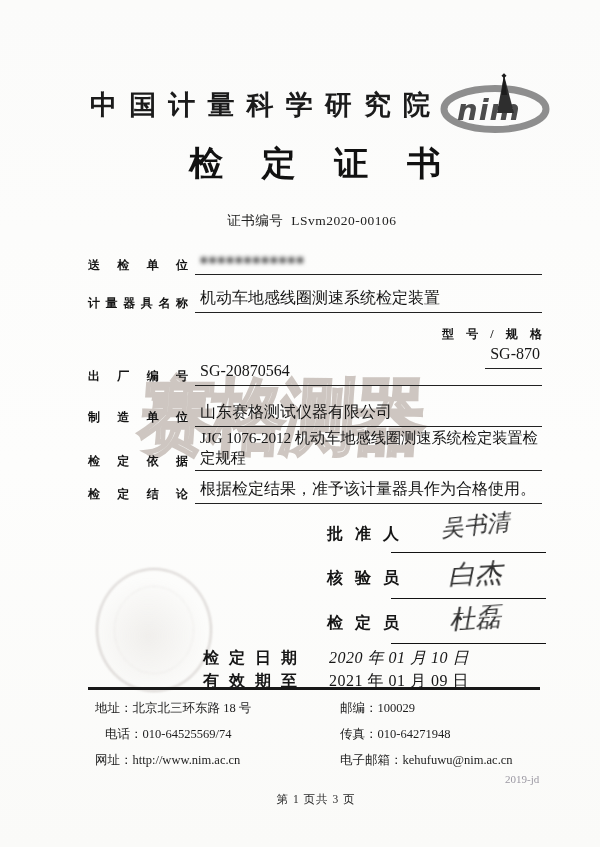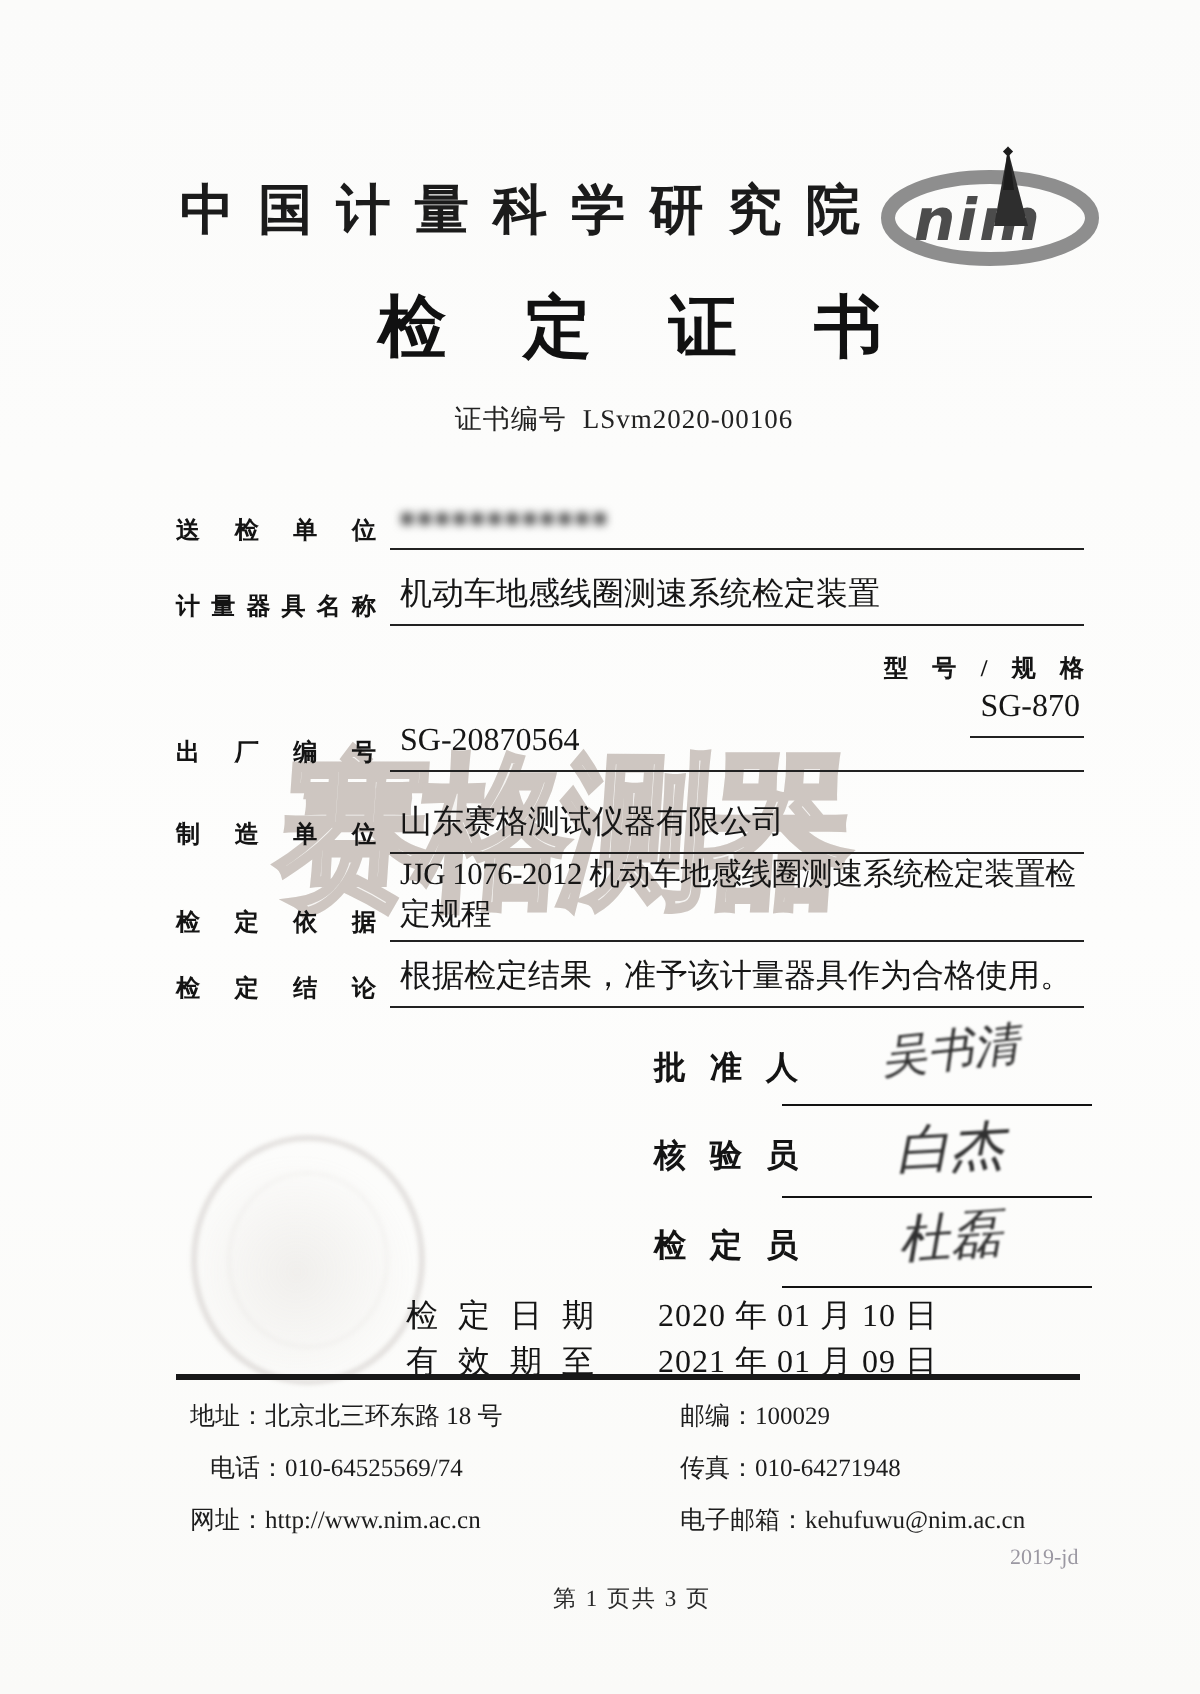--- a/index.html
+++ b/index.html
@@ -7,21 +7,21 @@
     position:relative;width:600px;height:847px;margin:0 auto;
     background:linear-gradient(180deg,#fbfbfa 0%,#fdfdfc 55%,#fafaf8 100%);
     font-family:"Liberation Serif","DejaVu Sans",serif;color:#161616;overflow:hidden;
   }
   
   .institute{position:absolute;left:90px;top:87px;width:340px;font-size:27px;font-weight:bold;
     text-align:justify;text-align-last:justify;color:#1b1b1b;z-index:2;}
   .logo{position:absolute;left:440px;top:73px;width:112px;height:62px;z-index:2;}
   .doc-title{position:absolute;left:189px;top:141px;width:252px;font-size:34px;font-weight:bold;
     text-align:justify;text-align-last:justify;color:#111;z-index:2;}
-  .cert-no{position:absolute;left:0;top:201px;width:100%;text-align:center;font-size:13.5px;
+  .cert-no{position:absolute;left:0;top:212px;width:100%;text-align:center;font-size:13.5px;
     letter-spacing:.5px;padding-left:24px;box-sizing:border-box;z-index:2;color:#222;}
   .cert-no .num{margin-left:8px;font-family:"Liberation Serif",serif;}
   
   .frow{position:absolute;left:88px;width:454px;display:flex;align-items:flex-end;z-index:2;}
   .flabel{flex:none;width:100px;font-size:12px;font-weight:bold;line-height:1.2;
     text-align:justify;text-align-last:justify;padding-bottom:3px;color:#141414;}
   .fvalue{flex:1;margin-left:7px;border-bottom:1.4px solid #222;font-size:16px;line-height:1.3;
     padding:0 2px 3px 5px;min-height:21px;}
   .fline{white-space:nowrap;font-size:15.4px;letter-spacing:-.2px;line-height:1.28;}
   .redacted{display:inline-block;font-size:12px;letter-spacing:1.5px;color:#4d4d4d;
@@ -29,21 +29,21 @@
   
   .siglabel{position:absolute;left:327px;width:72px;font-size:16px;font-weight:bold;
     text-align:justify;text-align-last:justify;z-index:2;color:#141414;}
   .sigline{position:absolute;left:391px;width:155px;border-bottom:1.7px solid #121212;z-index:2;}
   .signame{position:absolute;left:405px;width:140px;text-align:center;z-index:2;color:#303030;
     font-family:"DejaVu Sans",sans-serif;font-style:italic;filter:blur(.4px);}
   .signame.n0{top:510px;font-size:23px;transform:rotate(-6deg);}
   .signame.n1{top:556px;font-size:27px;transform:rotate(-3deg);}
   .signame.n2{top:601px;font-size:26px;transform:rotate(-4deg);}
   
-  .datelabel{position:absolute;left:203px;width:94px;font-size:16px;font-weight:normal;
+  .datelabel{position:absolute;left:203px;width:94px;font-size:16px;font-weight:bold;
     text-align:justify;text-align-last:justify;z-index:2;}
   .datevalue{position:absolute;left:329px;font-size:16px;letter-spacing:.5px;z-index:2;}
   .divider{position:absolute;left:88px;top:687px;width:452px;height:2.6px;background:#181818;z-index:2;}
   
   .foot{position:absolute;font-size:12.5px;color:#1d1d1d;z-index:2;white-space:nowrap;}
   .form-code{position:absolute;left:505px;top:773px;font-size:11px;color:#9b98a2;z-index:2;}
   .page-info{position:absolute;left:0;top:792px;width:100%;text-align:center;font-size:11.5px;
     letter-spacing:1px;z-index:2;color:#2a2a2a;padding-left:16px;}
   
   .watermark{position:absolute;left:142px;top:374px;z-index:1;white-space:nowrap;
@@ -115,21 +115,21 @@
 
   <div class="siglabel" style="top:568px;">核验员</div>
   <div class="signame n1">白杰</div>
   <div class="sigline" style="top:598px;"></div>
 
   <div class="siglabel" style="top:613px;">检定员</div>
   <div class="signame n2">杜磊</div>
   <div class="sigline" style="top:643px;"></div>
 
   <div class="datelabel" style="top:648px;">检定日期</div>
-  <div class="datevalue" style="top:648px;">2020 年 01 月 10 日</div>
+  <div class="datevalue" style="top:648px;font-style:italic;">2020 年 01 月 10 日</div>
   <div class="datelabel" style="top:671px;">有效期至</div>
   <div class="datevalue" style="top:671px;">2021 年 01 月 09 日</div>
 
   <div class="divider"></div>
 
   <div class="foot" style="left:95px;top:700px;font-family:Liberation Serif, serif;">
     <span>地址：</span><span>北京北三环东路 18 号</span>
   </div>
   <div class="foot" style="left:340px;top:700px;">
     <span>邮编：</span><span>100029</span>

